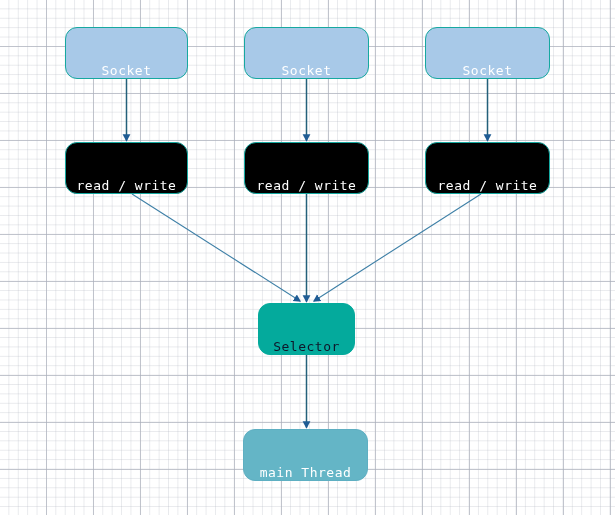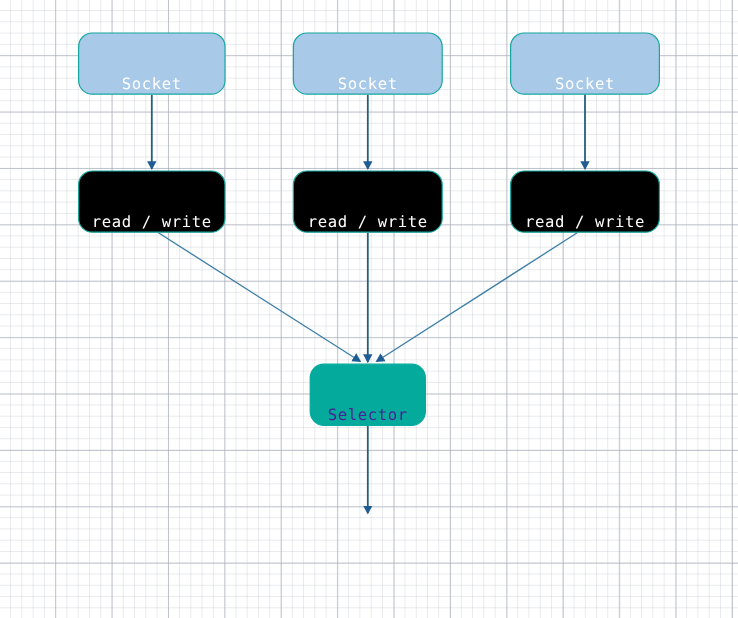--- a/index.html
+++ b/index.html
@@ -52,21 +52,21 @@
     background: #a8c9e8;
     color: #ffffff;
   }
   .node-rw {
     background: #000000;
     color: #ffffff;
   }
   .node-selector {
     background: #04aa9c;
     border-color: #04aa9c;
-    color: #4c1d95;
+    color: #0f172a;
   }
   .node-main {
     background: #64b5c6;
     border-color: #5eafc2;
     color: #ffffff;
   }
 </style>
 </head>
 <body>
 
@@ -116,14 +116,17 @@
   </div>
 
   <div class="node node-rw" style="left:425px; top:142px; width:125px; height:52px;">
     <span>read / write</span>
   </div>
 
   <div class="node node-selector" style="left:258px; top:303px; width:97px; height:52px;">
     <span>Selector</span>
   </div>
 
+  <div class="node node-main" style="left:243px; top:429px; width:125px; height:52px;">
+    <span>main Thread</span>
+  </div>
 
 </div>
 
 </body></html>

